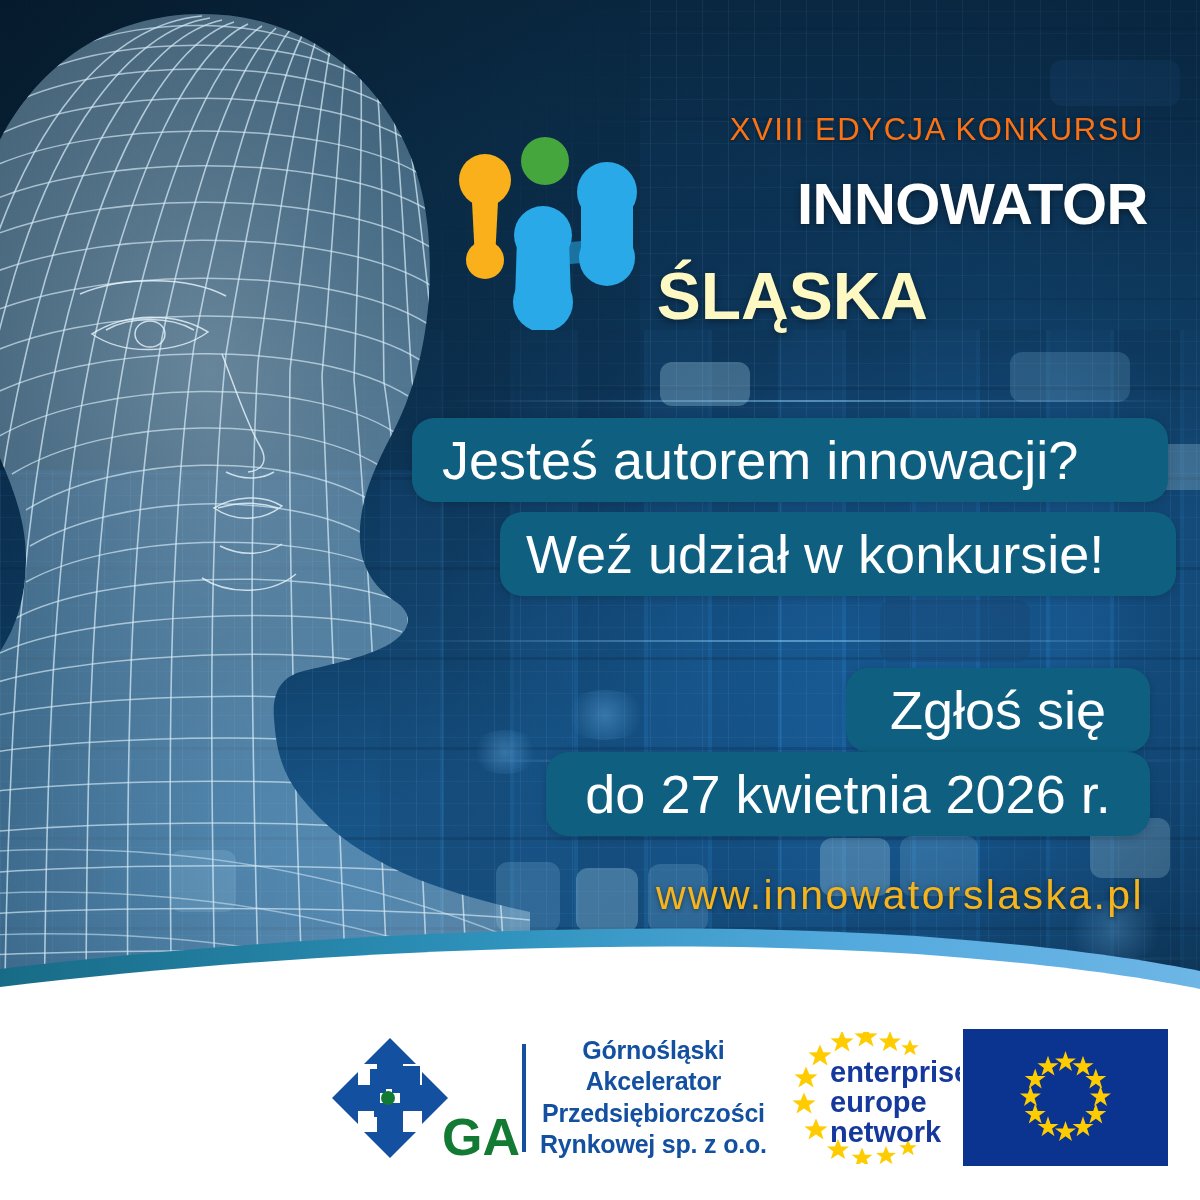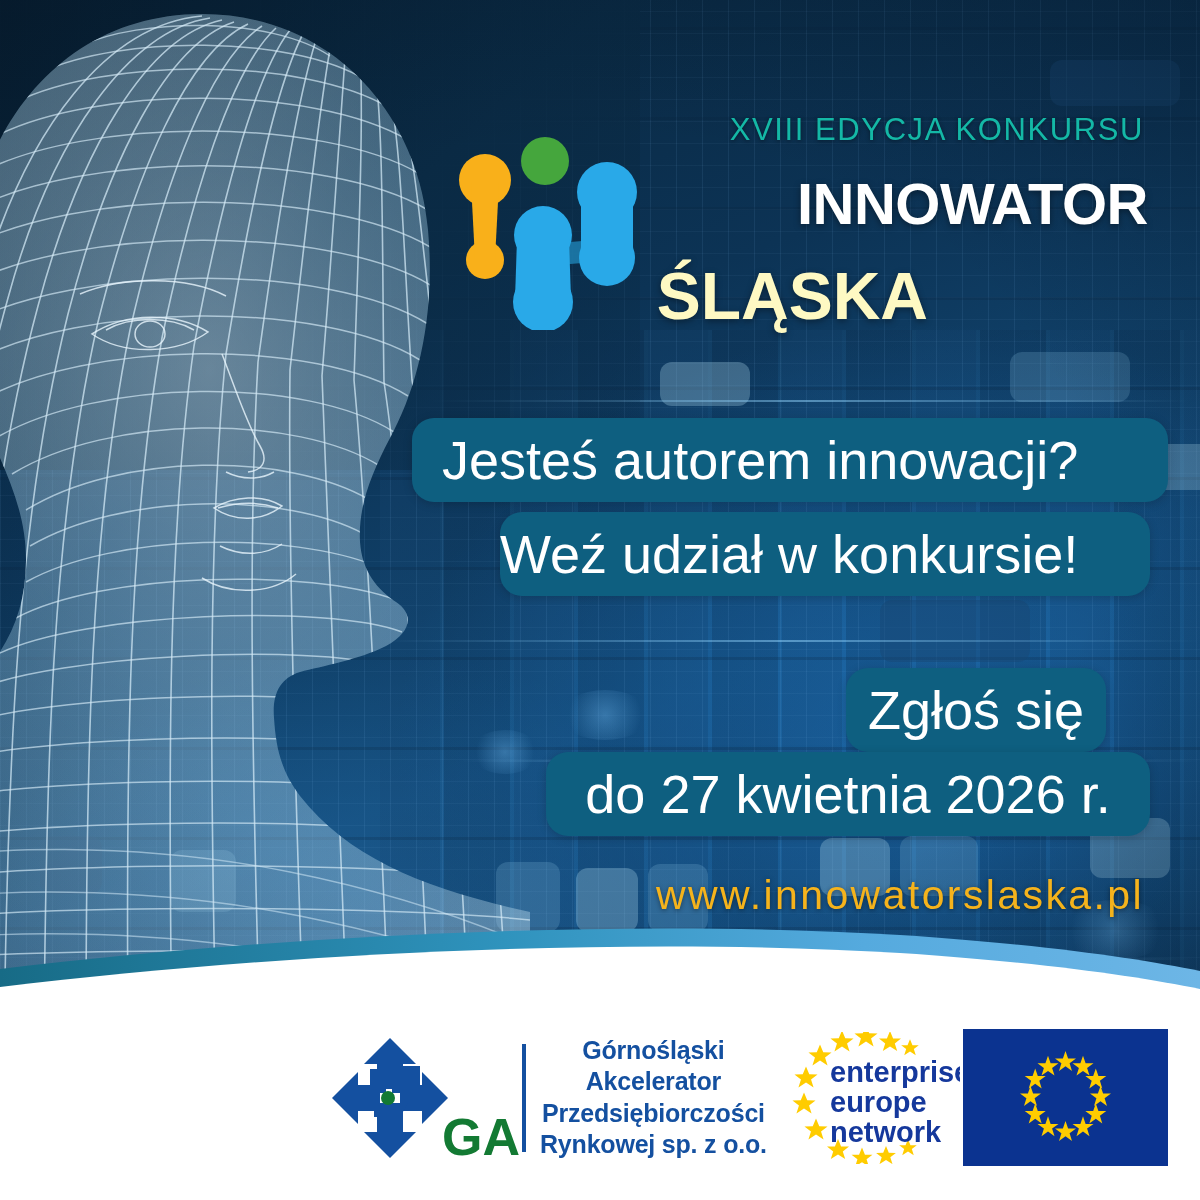--- a/index.html
+++ b/index.html
@@ -69,21 +69,21 @@
   .head-wrap{position:absolute;left:-170px;top:-40px;width:760px;height:1080px;}
   .head-wrap svg{width:100%;height:100%;display:block;}
 
   
   .logomark{position:absolute;left:455px;top:135px;width:185px;height:195px;}
   .logomark svg{width:100%;height:100%;display:block;}
 
   
   .kicker{
     position:absolute;right:56px;top:112px;
-    color:#14b8a6;font-size:31px;letter-spacing:1.6px;font-weight:400;
+    color:#f97316;font-size:31px;letter-spacing:1.6px;font-weight:400;
     font-family:"Liberation Sans",sans-serif;
     text-shadow:0 1px 4px rgba(0,0,0,.45);
     white-space:nowrap;
   }
   .brand{
     position:absolute;right:52px;top:176px;
     color:#ffffff;font-size:58px;line-height:.96;font-weight:700;
     letter-spacing:-0.5px;font-family:"Liberation Sans",sans-serif;
     text-shadow:0 2px 7px rgba(0,0,0,.4);white-space:nowrap;
   }
@@ -95,22 +95,22 @@
   }
 
   
   .callout{
     position:absolute;background:#0e5f80;border-radius:22px;
     color:#ffffff;font-family:"Liberation Sans",sans-serif;
     display:flex;align-items:center;white-space:nowrap;
     box-shadow:0 2px 10px rgba(0,0,0,.18);
   }
   #cta1{left:412px;top:418px;width:726px;height:84px;font-size:54px;padding-left:30px;}
-  #cta2{left:500px;top:512px;width:650px;height:84px;font-size:54px;}
-  #cta3{left:846px;top:668px;width:260px;height:84px;font-size:54px;justify-content:center;}
+  #cta2{left:500px;top:512px;width:650px;height:84px;font-size:54px;padding-left:26px;}
+  #cta3{left:846px;top:668px;width:304px;height:84px;font-size:54px;justify-content:center;}
   #cta4{left:546px;top:752px;width:604px;height:84px;font-size:54px;justify-content:center;}
 
   .url{
     position:absolute;left:0;right:56px;top:872px;text-align:right;
     color:#f5b31c;font-size:41px;letter-spacing:2.4px;font-weight:400;
     font-family:"Liberation Sans",sans-serif;
     text-shadow:0 1px 5px rgba(0,0,0,.45);
   }
 
   

